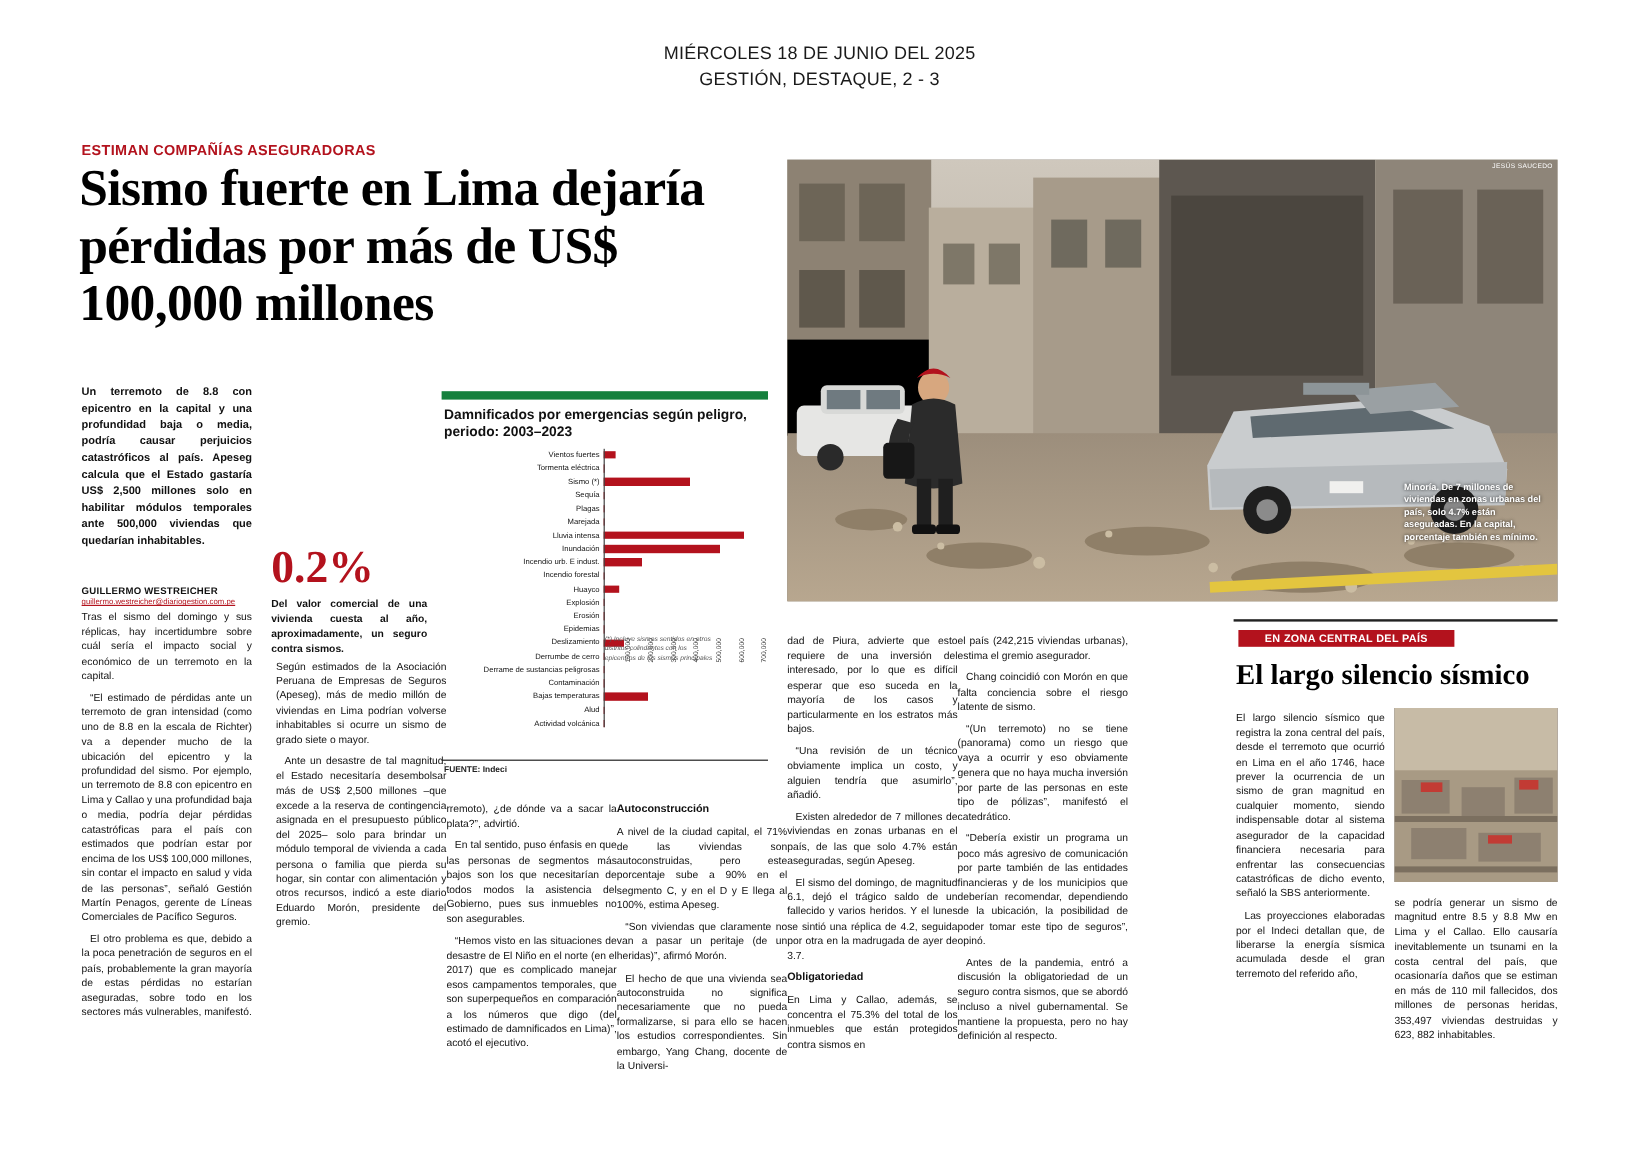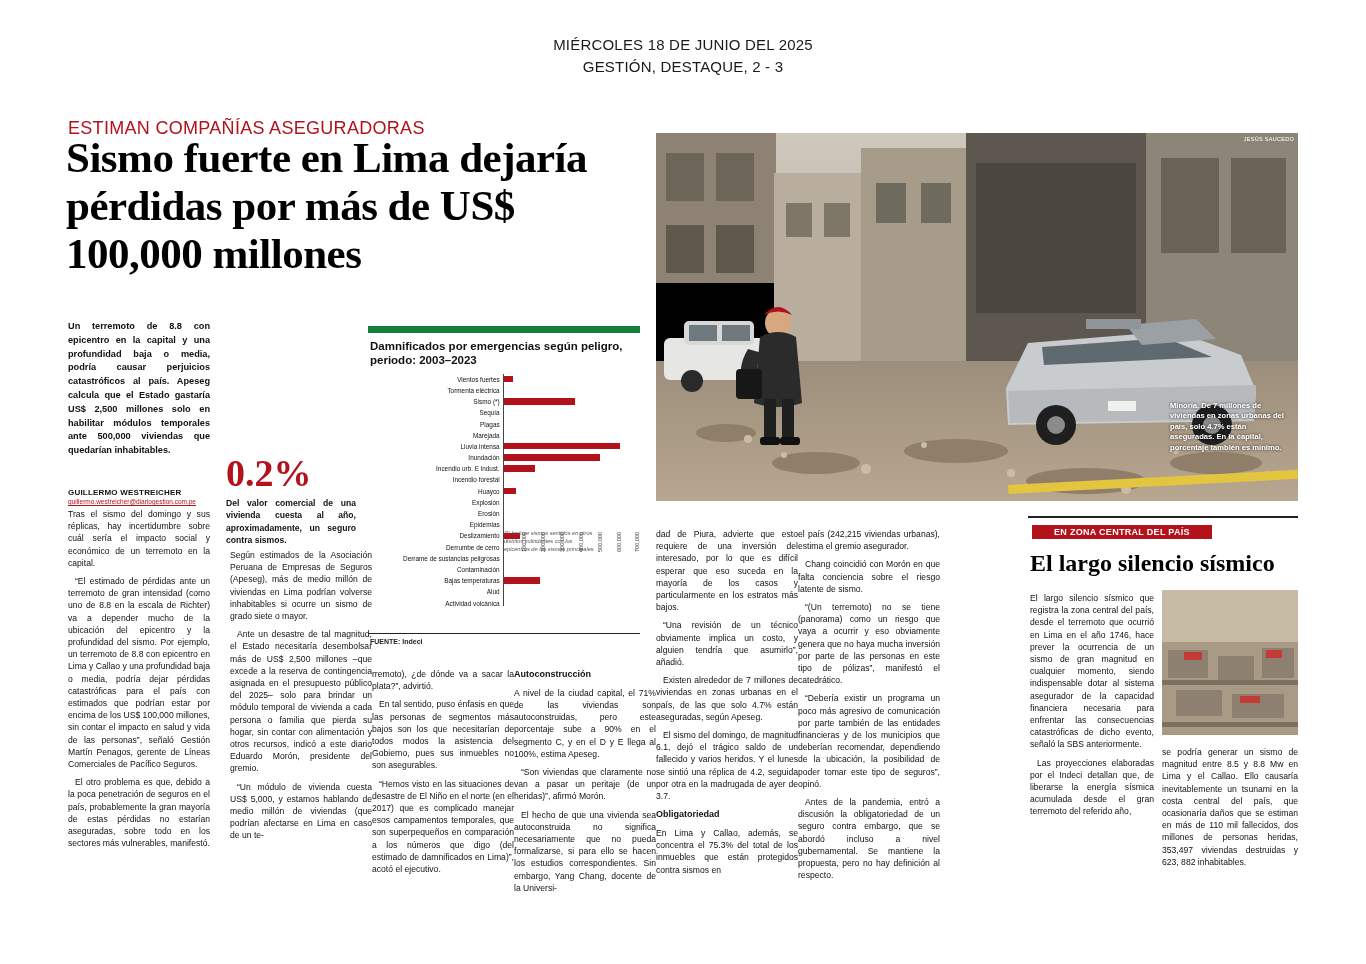--- a/index.html
+++ b/index.html
@@ -38,22 +38,22 @@
   .masthead .line2 {
     font-size: 15px;
     letter-spacing: 0.2px;
     color: #1a1a1a;
   }
 
   
   .kicker {
     position: absolute;
     left: 68px; top: 118px;
-    font-size: 18px;
-    font-weight: normal;
+    font-size: 12px;
+    font-weight: bold;
     color: #b3121d;
     letter-spacing: 0.3px;
   }
   .headline {
     position: absolute;
     left: 66px; top: 134px;
     width: 580px;
     font-family: "Liberation Serif", serif;
     font-weight: bold;
     font-size: 43px;
@@ -329,21 +329,20 @@
 
   <div class="col" id="col1">
     <p>Tras el sismo del domingo y sus réplicas, hay incertidumbre sobre cuál sería el impacto social y económico de un terremoto en la capital.</p>
     <p class="indent">“El estimado de pérdidas ante un terremoto de gran intensidad (como uno de 8.8 en la escala de Richter) va a depender mucho de la ubicación del epicentro y la profundidad del sismo. Por ejemplo, un terremoto de 8.8 con epicentro en Lima y Callao y una profundidad baja o media, podría dejar pérdidas catastróficas para el país con estimados que podrían estar por encima de los US$ 100,000 millones, sin contar el impacto en salud y vida de las personas”, señaló Gestión Martín Penagos, gerente de Líneas Comerciales de Pacífico Seguros.</p>
     <p class="indent">El otro problema es que, debido a la poca penetración de seguros en el país, probablemente la gran mayoría de estas pérdidas no estarían aseguradas, sobre todo en los sectores más vulnerables, manifestó.</p>
   </div>
 
   <div class="col" id="col2">
     <p>Según estimados de la Asociación Peruana de Empresas de Seguros (Apeseg), más de medio millón de viviendas en Lima podrían volverse inhabitables si ocurre un sismo de grado siete o mayor.</p>
     <p class="indent">Ante un desastre de tal magnitud, el Estado necesitaría desembolsar más de US$ 2,500 millones –que excede a la reserva de contingencia asignada en el presupuesto público del 2025– solo para brindar un módulo temporal de vivienda a cada persona o familia que pierda su hogar, sin contar con alimentación y otros recursos, indicó a este diario Eduardo Morón, presidente del gremio.</p>
-    <p class="indent">“Un módulo de vivienda cuesta US$ 5,000, y estamos hablando de medio millón de viviendas (que podrían afectarse en Lima en caso de un te-</p>
   </div>
 
   <div class="col" id="col3">
     <p>rremoto), ¿de dónde va a sacar la plata?”, advirtió.</p>
     <p class="indent">En tal sentido, puso énfasis en que las personas de segmentos más bajos son los que necesitarían de todos modos la asistencia del Gobierno, pues sus inmuebles no son asegurables.</p>
     <p class="indent">“Hemos visto en las situaciones de desastre de El Niño en el norte (en el 2017) que es complicado manejar esos campamentos temporales, que son superpequeños en comparación a los números que digo (del estimado de damnificados en Lima)”, acotó el ejecutivo.</p>
   </div>
 
   <div class="col" id="col4">
     <p class="subhead">Autoconstrucción</p>
@@ -359,21 +358,21 @@
     <p class="indent">El sismo del domingo, de magnitud 6.1, dejó el trágico saldo de un fallecido y varios heridos. Y el lunes se sintió una réplica de 4.2, seguida por otra en la madrugada de ayer de 3.7.</p>
     <p class="subhead">Obligatoriedad</p>
     <p>En Lima y Callao, además, se concentra el 75.3% del total de los inmuebles que están protegidos contra sismos en</p>
   </div>
 
   <div class="col" id="col6">
     <p>el país (242,215 viviendas urbanas), estima el gremio asegurador.</p>
     <p class="indent">Chang coincidió con Morón en que falta conciencia sobre el riesgo latente de sismo.</p>
     <p class="indent">“(Un terremoto) no se tiene (panorama) como un riesgo que vaya a ocurrir y eso obviamente genera que no haya mucha inversión por parte de las personas en este tipo de pólizas”, manifestó el catedrático.</p>
     <p class="indent">“Debería existir un programa un poco más agresivo de comunicación por parte también de las entidades financieras y de los municipios que deberían recomendar, dependiendo de la ubicación, la posibilidad de poder tomar este tipo de seguros”, opinó.</p>
-    <p class="indent">Antes de la pandemia, entró a discusión la obligatoriedad de un seguro contra embargo, que se abordó incluso a nivel gubernamental. Se mantiene la propuesta, pero no hay definición al respecto.</p>
+    <p class="indent">Antes de la pandemia, entró a discusión la obligatoriedad de un seguro contra sismos, que se abordó incluso a nivel gubernamental. Se mantiene la propuesta, pero no hay definición al respecto.</p>
   </div>
 
   <div class="chart-box">
     <div class="chart-title">Damnificados por emergencias según peligro, periodo: 2003–2023</div>
     <div class="chart-area" id="chart-area">
 
     <div class="bar-row">
           <div class="bar-label">Vientos fuertes</div>
           <div class="bar" style="width: 3.76712%;"></div>
         </div>

